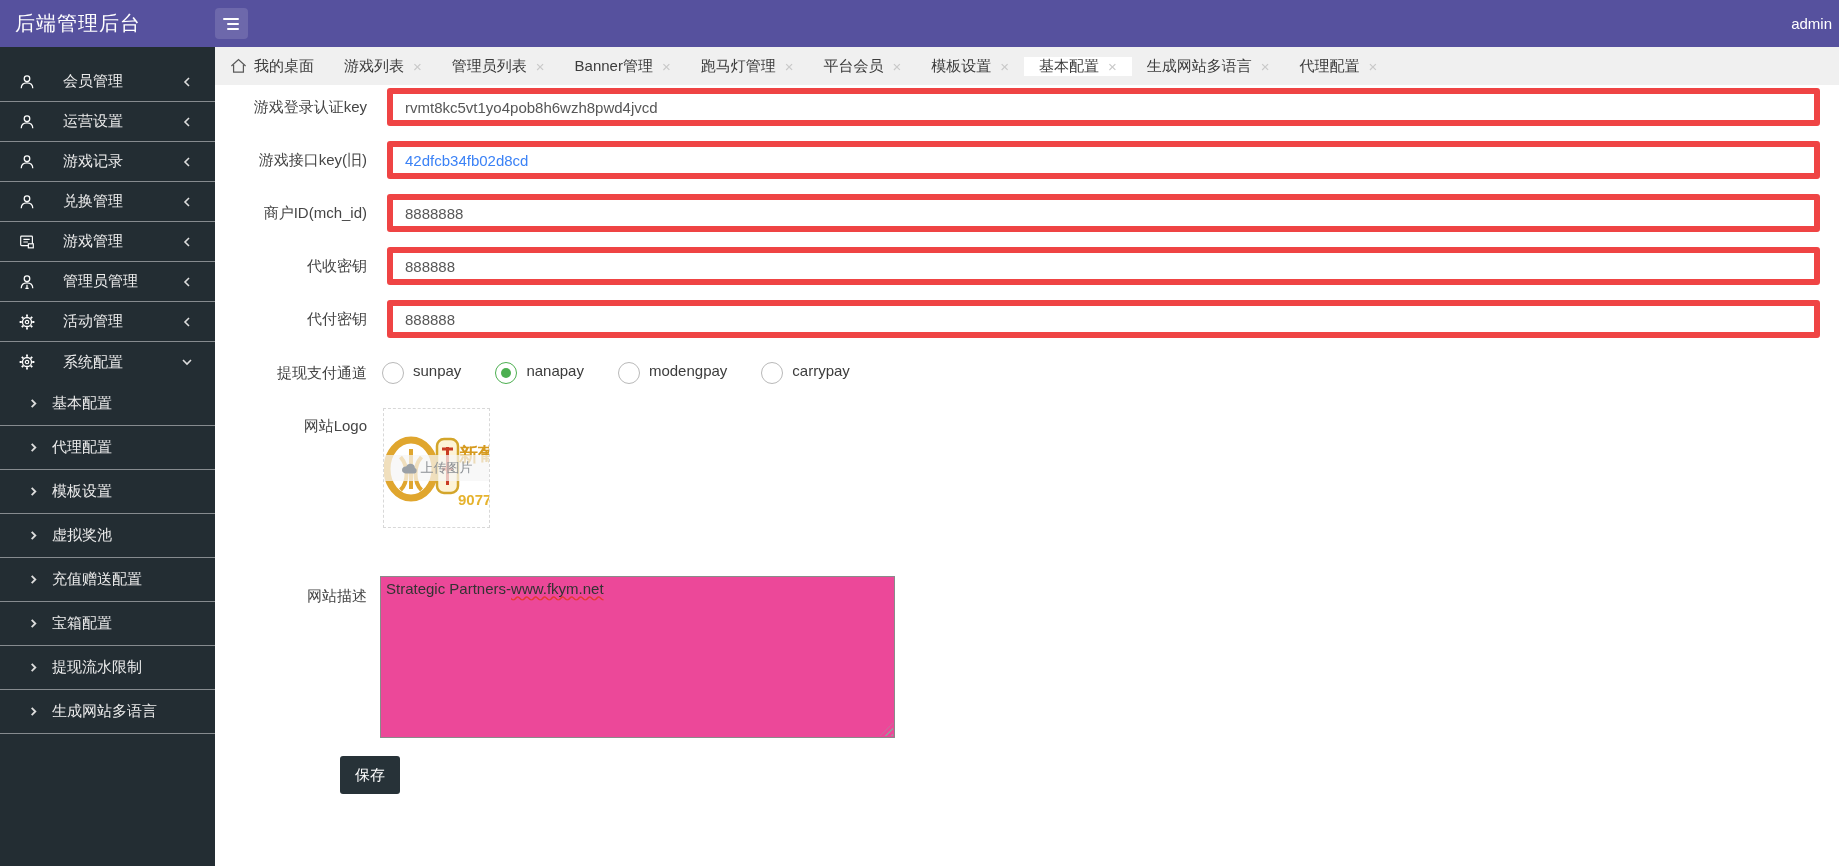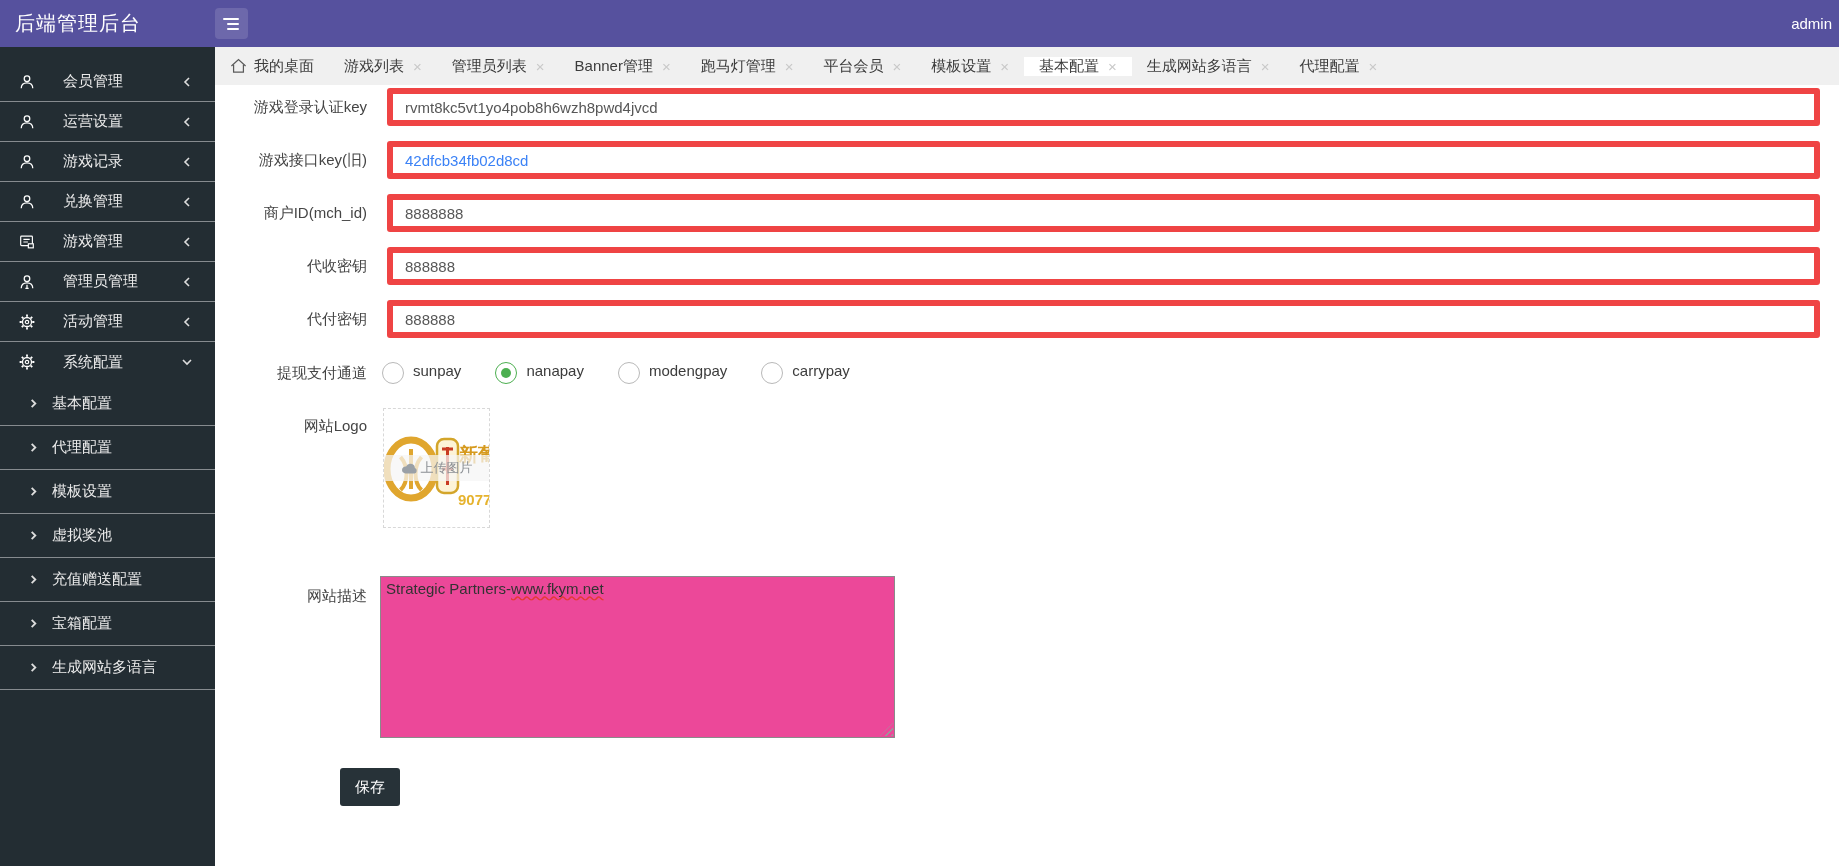--- a/index.html
+++ b/index.html
@@ -67,21 +67,21 @@
   .frow-desc { display:flex; align-items:flex-start; margin-top:48px; margin-bottom:0; }
   .frow-desc .flabel { padding-top:11px; }
   .textarea-box { margin-left:13px; width:515px; height:162px; border:1px solid #8a8a8a; background:#ec4899;
                   font-size:15px; color:#333; padding:2px 5px; position:relative; cursor:text; line-height:19px; }
   .wavy { text-decoration:underline; text-decoration-style:wavy; text-decoration-color:#e53935; text-decoration-skip-ink:none; }
   .resize-handle { position:absolute; right:1px; bottom:1px; width:13px; height:13px;
                    clip-path:polygon(100% 0,100% 100%,0 100%);
                    background:repeating-linear-gradient(-45deg,#9a9a9a 0 1.5px,transparent 1.5px 4.5px); }
 
   
-  .save-btn { margin-left:125px; margin-top:30px; width:60px; height:38px; background:#273238; color:#fff;
+  .save-btn { margin-left:125px; margin-top:18px; width:60px; height:38px; background:#273238; color:#fff;
               border:none; border-radius:3px; font-size:15px; cursor:pointer; font-family:"Liberation Sans","DejaVu Sans",sans-serif; }
 </style>
 </head>
 <body>
 
 <div class="header">
   <div class="header-title">后端管理后台</div>
   <div class="menu-toggle">
     <span class="bar"></span>
     <span class="bar short"></span>
@@ -260,20 +260,28 @@
       </span>
     <span class="lbl">充值赠送配置</span>
   </div>
   <div class="sub-item">
     <span class="arr">
         <svg width="11" height="11" viewBox="0 0 12 12" fill="none" stroke="#ddd" stroke-width="2">
           <path d="M4 2l4 4-4 4"></path>
         </svg>
       </span>
     <span class="lbl">宝箱配置</span>
+  </div>
+  <div class="sub-item">
+    <span class="arr">
+        <svg width="11" height="11" viewBox="0 0 12 12" fill="none" stroke="#ddd" stroke-width="2">
+          <path d="M4 2l4 4-4 4"></path>
+        </svg>
+      </span>
+    <span class="lbl">提现流水限制</span>
   </div>
   <div class="sub-item">
     <span class="arr">
         <svg width="11" height="11" viewBox="0 0 12 12" fill="none" stroke="#ddd" stroke-width="2">
           <path d="M4 2l4 4-4 4"></path>
         </svg>
       </span>
     <span class="lbl">生成网站多语言</span>
   </div>
 </div>

